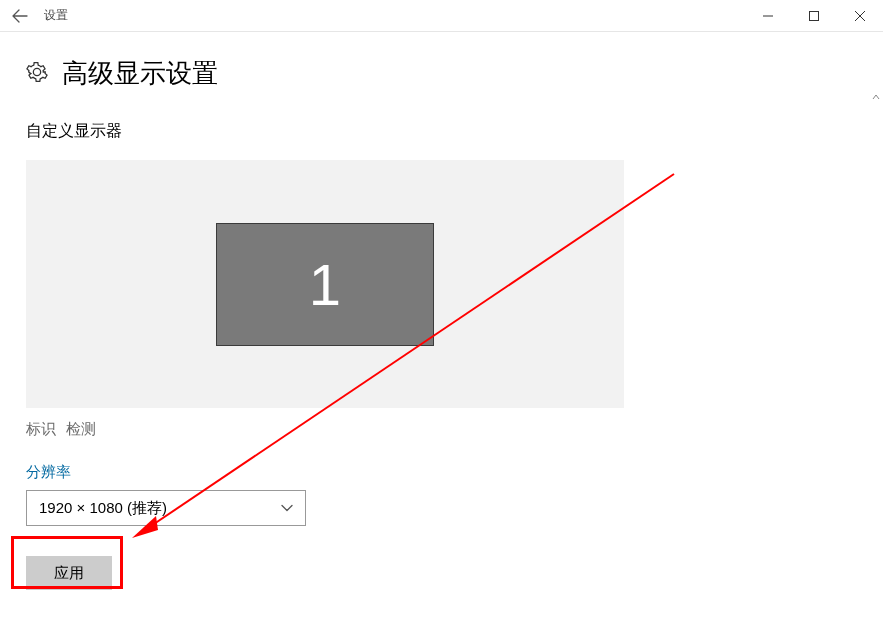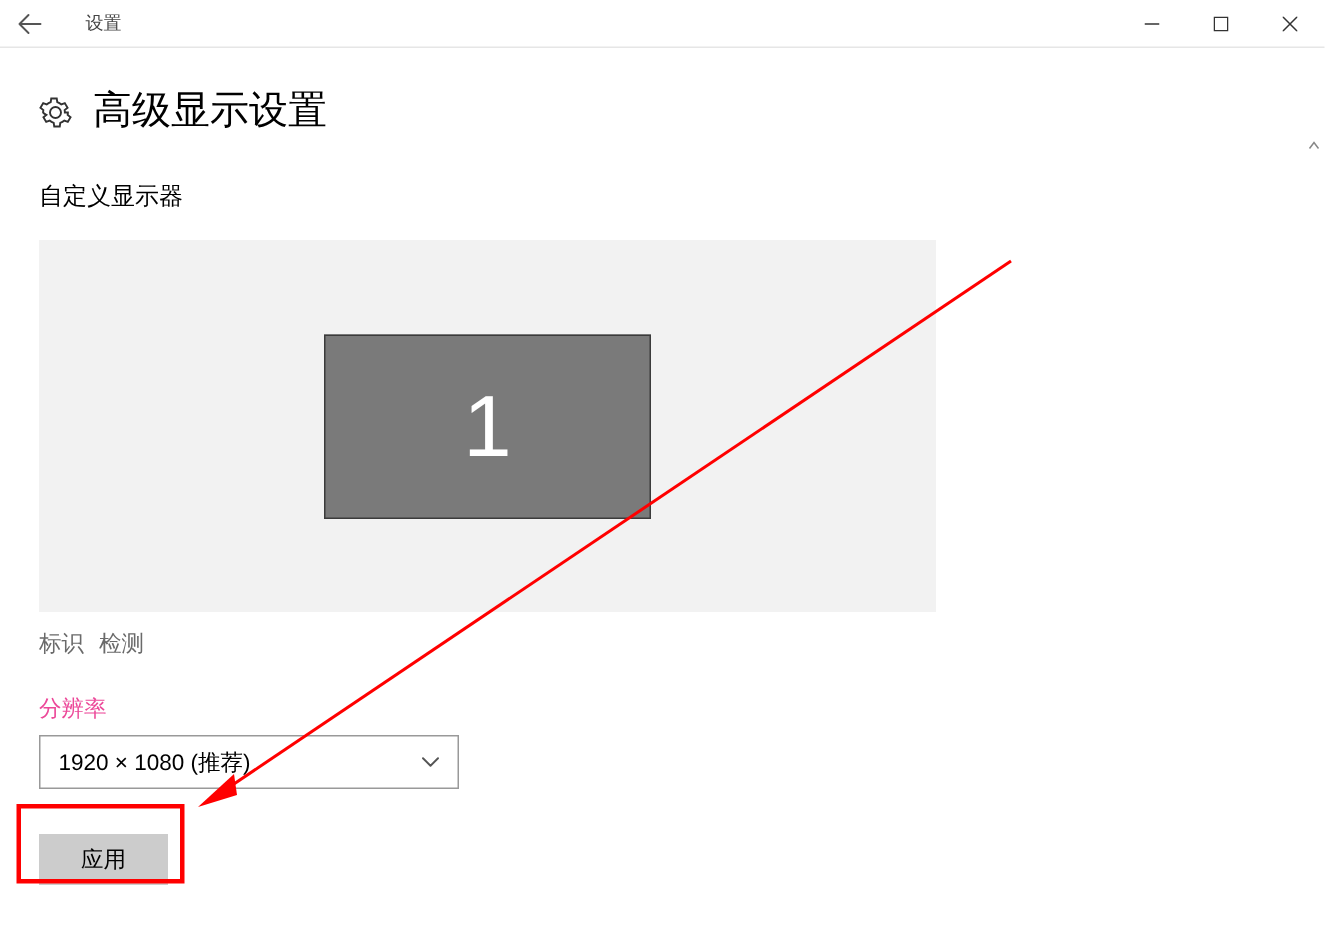--- a/index.html
+++ b/index.html
@@ -24,21 +24,21 @@
       height: 32px;
       display: flex;
       align-items: center;
       justify-content: center;
       cursor: pointer;
     }
     .back-btn svg { width: 16px; height: 16px; }
     .app-title {
       font-size: 12px;
       color: #444;
-      margin-left: 17px;
+      margin-left: 4px;
     }
     .win-controls {
       position: absolute;
       right: 0;
       top: 0;
       display: flex;
     }
     .win-btn {
       width: 46px;
       height: 32px;
@@ -49,21 +49,21 @@
     }
     .win-btn svg { width: 10px; height: 10px; }
     .page {
       padding: 24px 26px 0 26px;
       height: calc(628px - 32px);
       overflow-y: auto;
       position: relative;
     }
     .page-header {
       display: flex;
-      align-items: flex-end;
+      align-items: center;
       gap: 14px;
       margin-bottom: 30px;
     }
     .gear-icon svg { width: 22px; height: 22px; }
     .page-title {
       font-size: 26px;
       font-weight: 400;
     }
     .section-title {
       font-size: 16px;
@@ -98,21 +98,21 @@
       gap: 10px;
       margin-bottom: 24px;
     }
     .link-btn {
       font-size: 15px;
       color: #6a6a6a;
       cursor: pointer;
     }
     .field-label {
       font-size: 15px;
-      color: #ec4899;
+      color: #0369a1;
       margin-bottom: 8px;
     }
     .dropdown {
       width: 280px;
       height: 36px;
       border: 1px solid #999;
       background: #fff;
       display: flex;
       align-items: center;
       justify-content: space-between;

